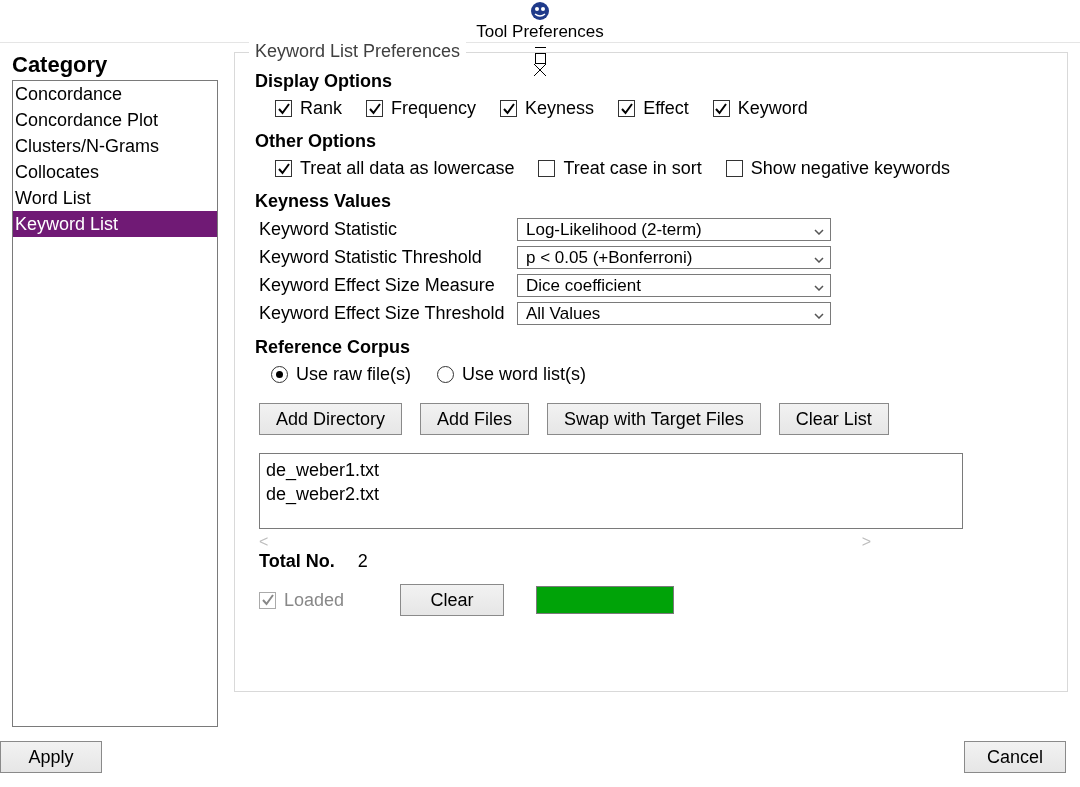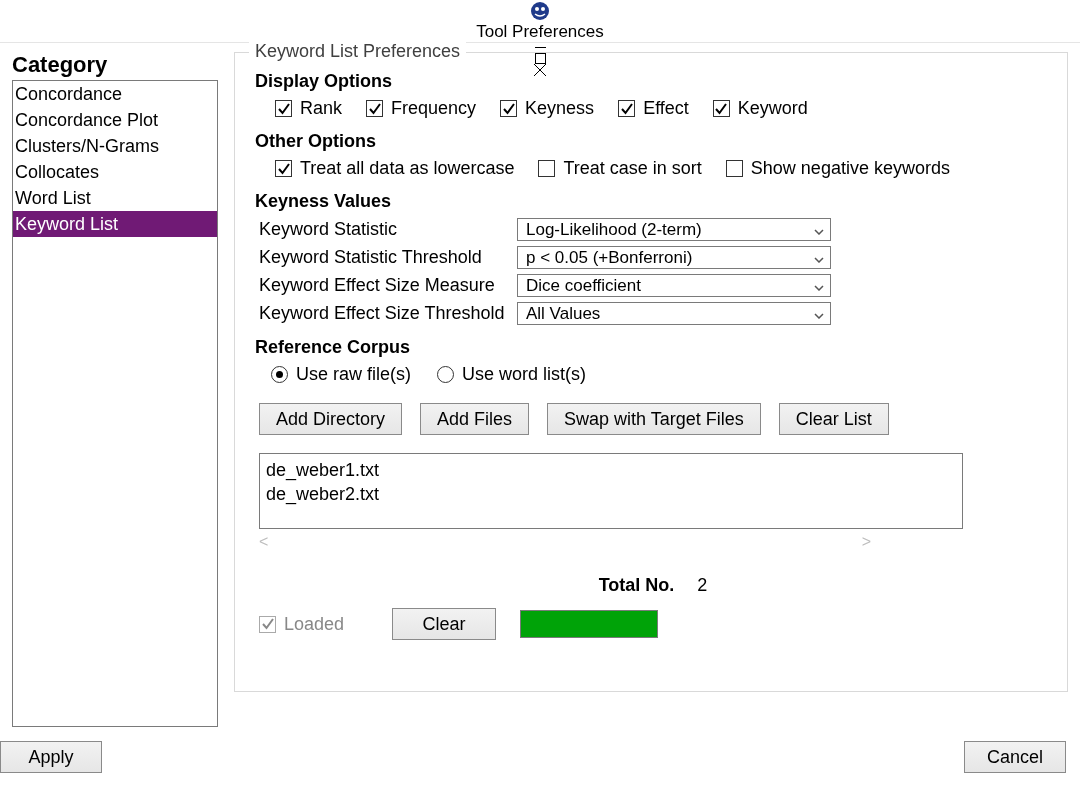--- a/index.html
+++ b/index.html
@@ -222,32 +222,30 @@
     width: 612px;
     display: flex;
     justify-content: space-between;
     color: #bdbdbd;
     font-size: 16px;
     margin-top: 4px;
   }
 
   .total-row {
     margin-left: 4px;
-    margin-top: 24px;
-    font-size: 18px;
-    text-align: center;
+    font-size: 18px;
   }
   .total-row .tlabel { font-weight: bold; margin-right: 18px; }
 
   .loaded-row {
     display: flex;
     align-items: center;
     margin-left: 4px;
     margin-top: 12px;
-    gap: 24px;
+    gap: 32px;
   }
   .btn.mid { min-width: 104px; }
   .progress {
     width: 136px; height: 26px;
     border: 1px solid #7a7a7a;
     background: #00a308;
   }
 
   .footer {
     display: flex;

